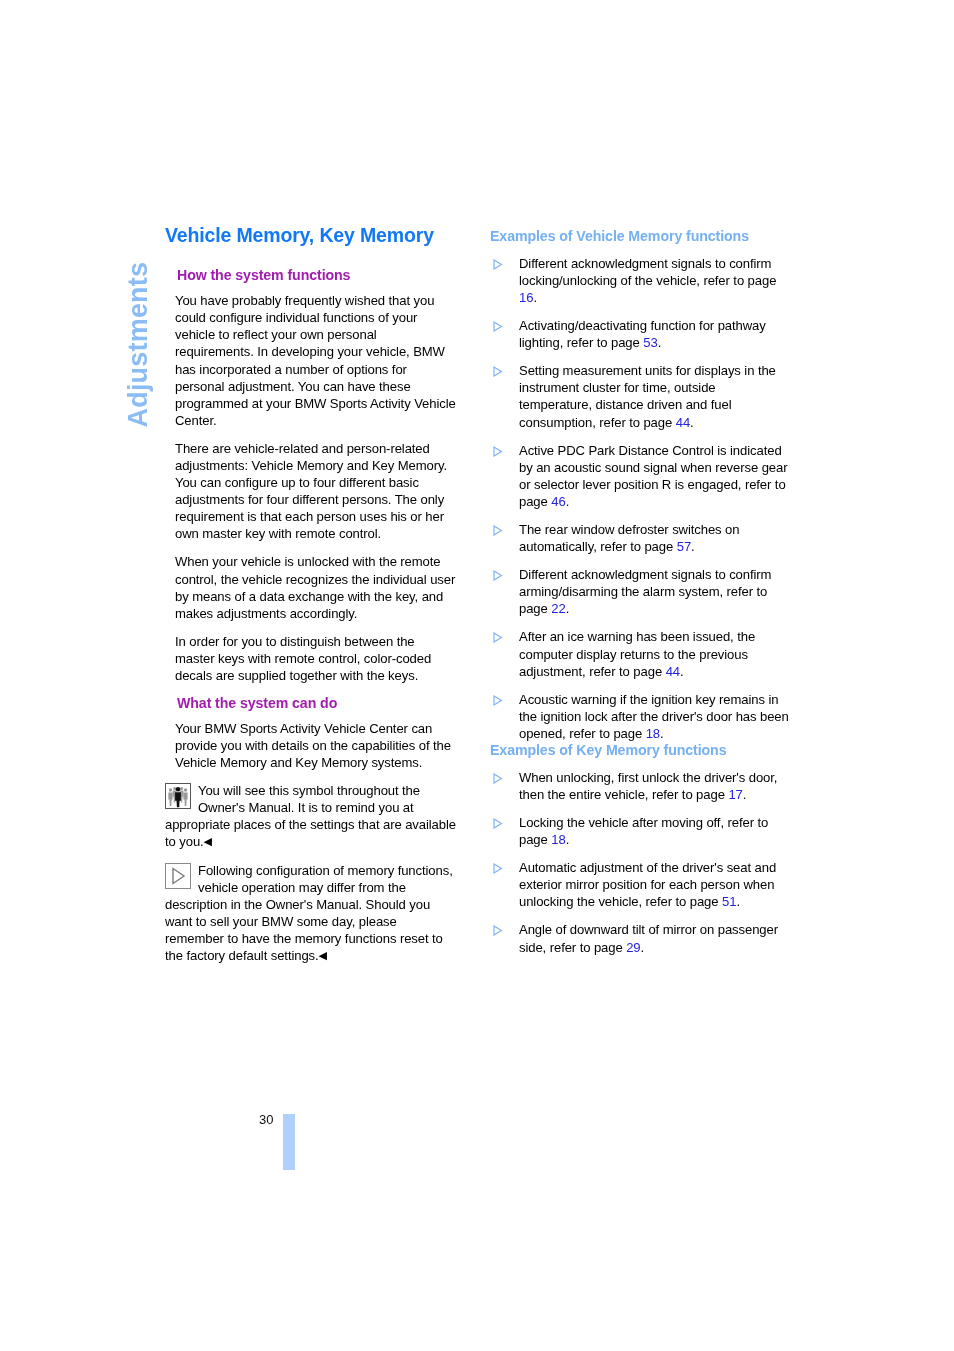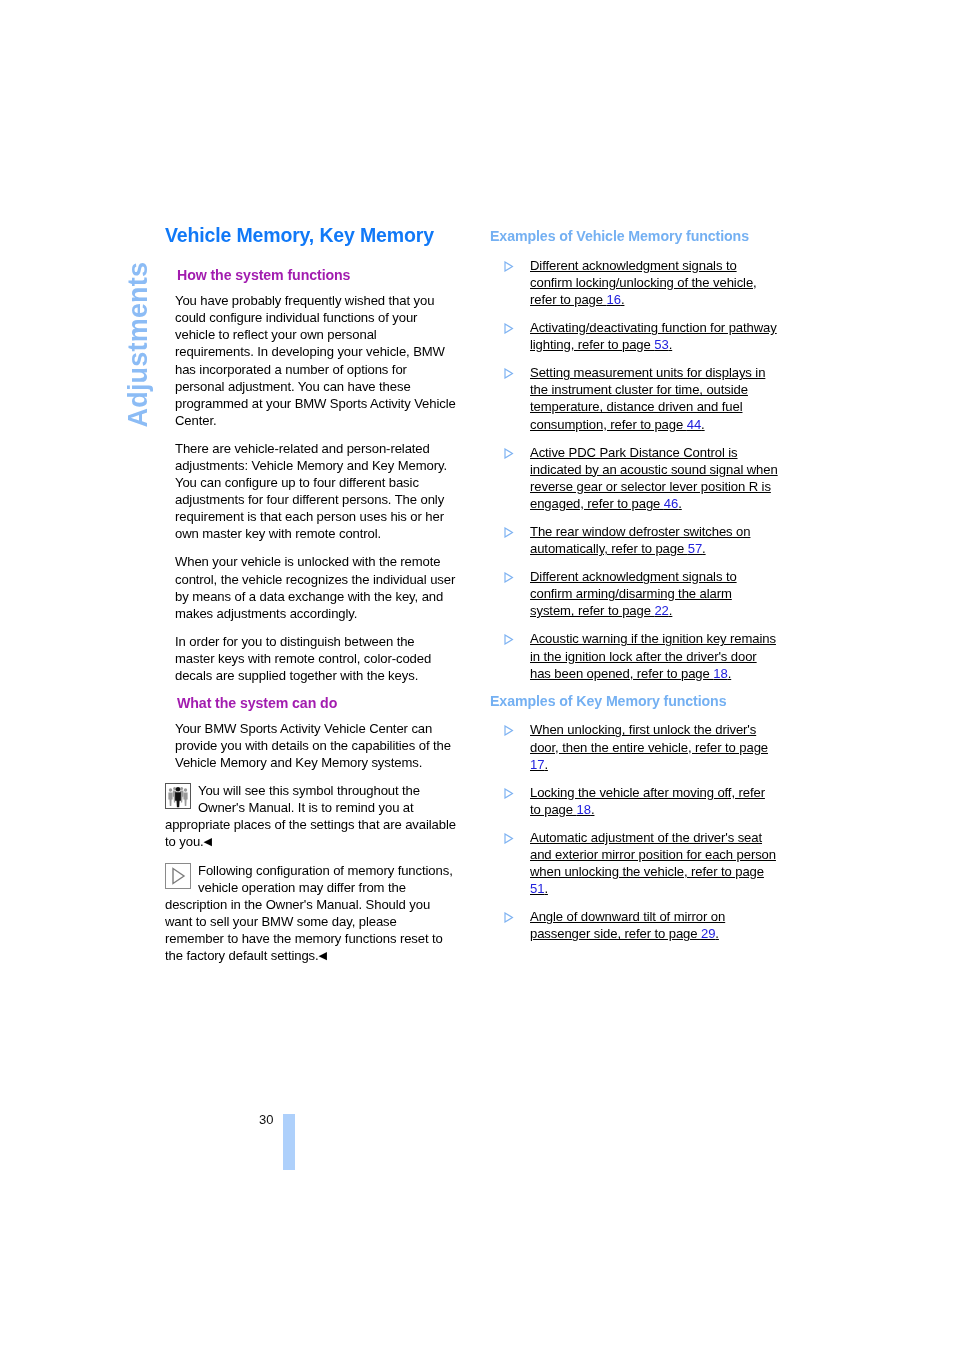--- a/index.html
+++ b/index.html
@@ -132,23 +132,22 @@
   .endmark {
     font-size: 11px;
     line-height: 11px;
     vertical-align: 1px;
     letter-spacing: 0;
   }
 
   
   ul.bullets {
     list-style: none;
-    margin: 11px;
+    margin: 0;
     padding: 0;
-    text-decoration: underline;
   }
   ul.bullets li {
     position: relative;
     padding-left: 29px;
     margin-bottom: 11px;
     font-size: 13.1px;
     line-height: 17.1px;
     letter-spacing: -0.1px;
   }
   ul.bullets li:last-child { margin-bottom: 0; }
@@ -280,20 +279,25 @@
           </span><span>The rear window defroster switches on automatically, refer to page </span><span class="pageref">57</span><span>.</span></li>
         <li><span class="bullet-icon">
             <svg width="11" height="11" viewBox="0 0 11 11">
               <polygon points="2,1 9.4,5.5 2,10" fill="none" stroke="#7fb3f2" stroke-width="1.2"></polygon>
             </svg>
           </span><span>Different acknowledgment signals to confirm arming/disarming the alarm system, refer to page </span><span class="pageref">22</span><span>.</span></li>
         <li><span class="bullet-icon">
             <svg width="11" height="11" viewBox="0 0 11 11">
               <polygon points="2,1 9.4,5.5 2,10" fill="none" stroke="#7fb3f2" stroke-width="1.2"></polygon>
             </svg>
+          </span><span>After an ice warning has been issued, the computer display returns to the previous adjustment, refer to page </span><span class="pageref">44</span><span>.</span></li>
+        <li><span class="bullet-icon">
+            <svg width="11" height="11" viewBox="0 0 11 11">
+              <polygon points="2,1 9.4,5.5 2,10" fill="none" stroke="#7fb3f2" stroke-width="1.2"></polygon>
+            </svg>
           </span><span>Acoustic warning if the ignition key remains in the ignition lock after the driver's door has been opened, refer to page </span><span class="pageref">18</span><span>.</span></li>
       </ul>
 
     <h2 class="sec-head-light group-gap">Examples of Key Memory functions</h2>
 
     <ul class="bullets" id="km-list">
         <li><span class="bullet-icon">
             <svg width="11" height="11" viewBox="0 0 11 11">
               <polygon points="2,1 9.4,5.5 2,10" fill="none" stroke="#7fb3f2" stroke-width="1.2"></polygon>
             </svg>

